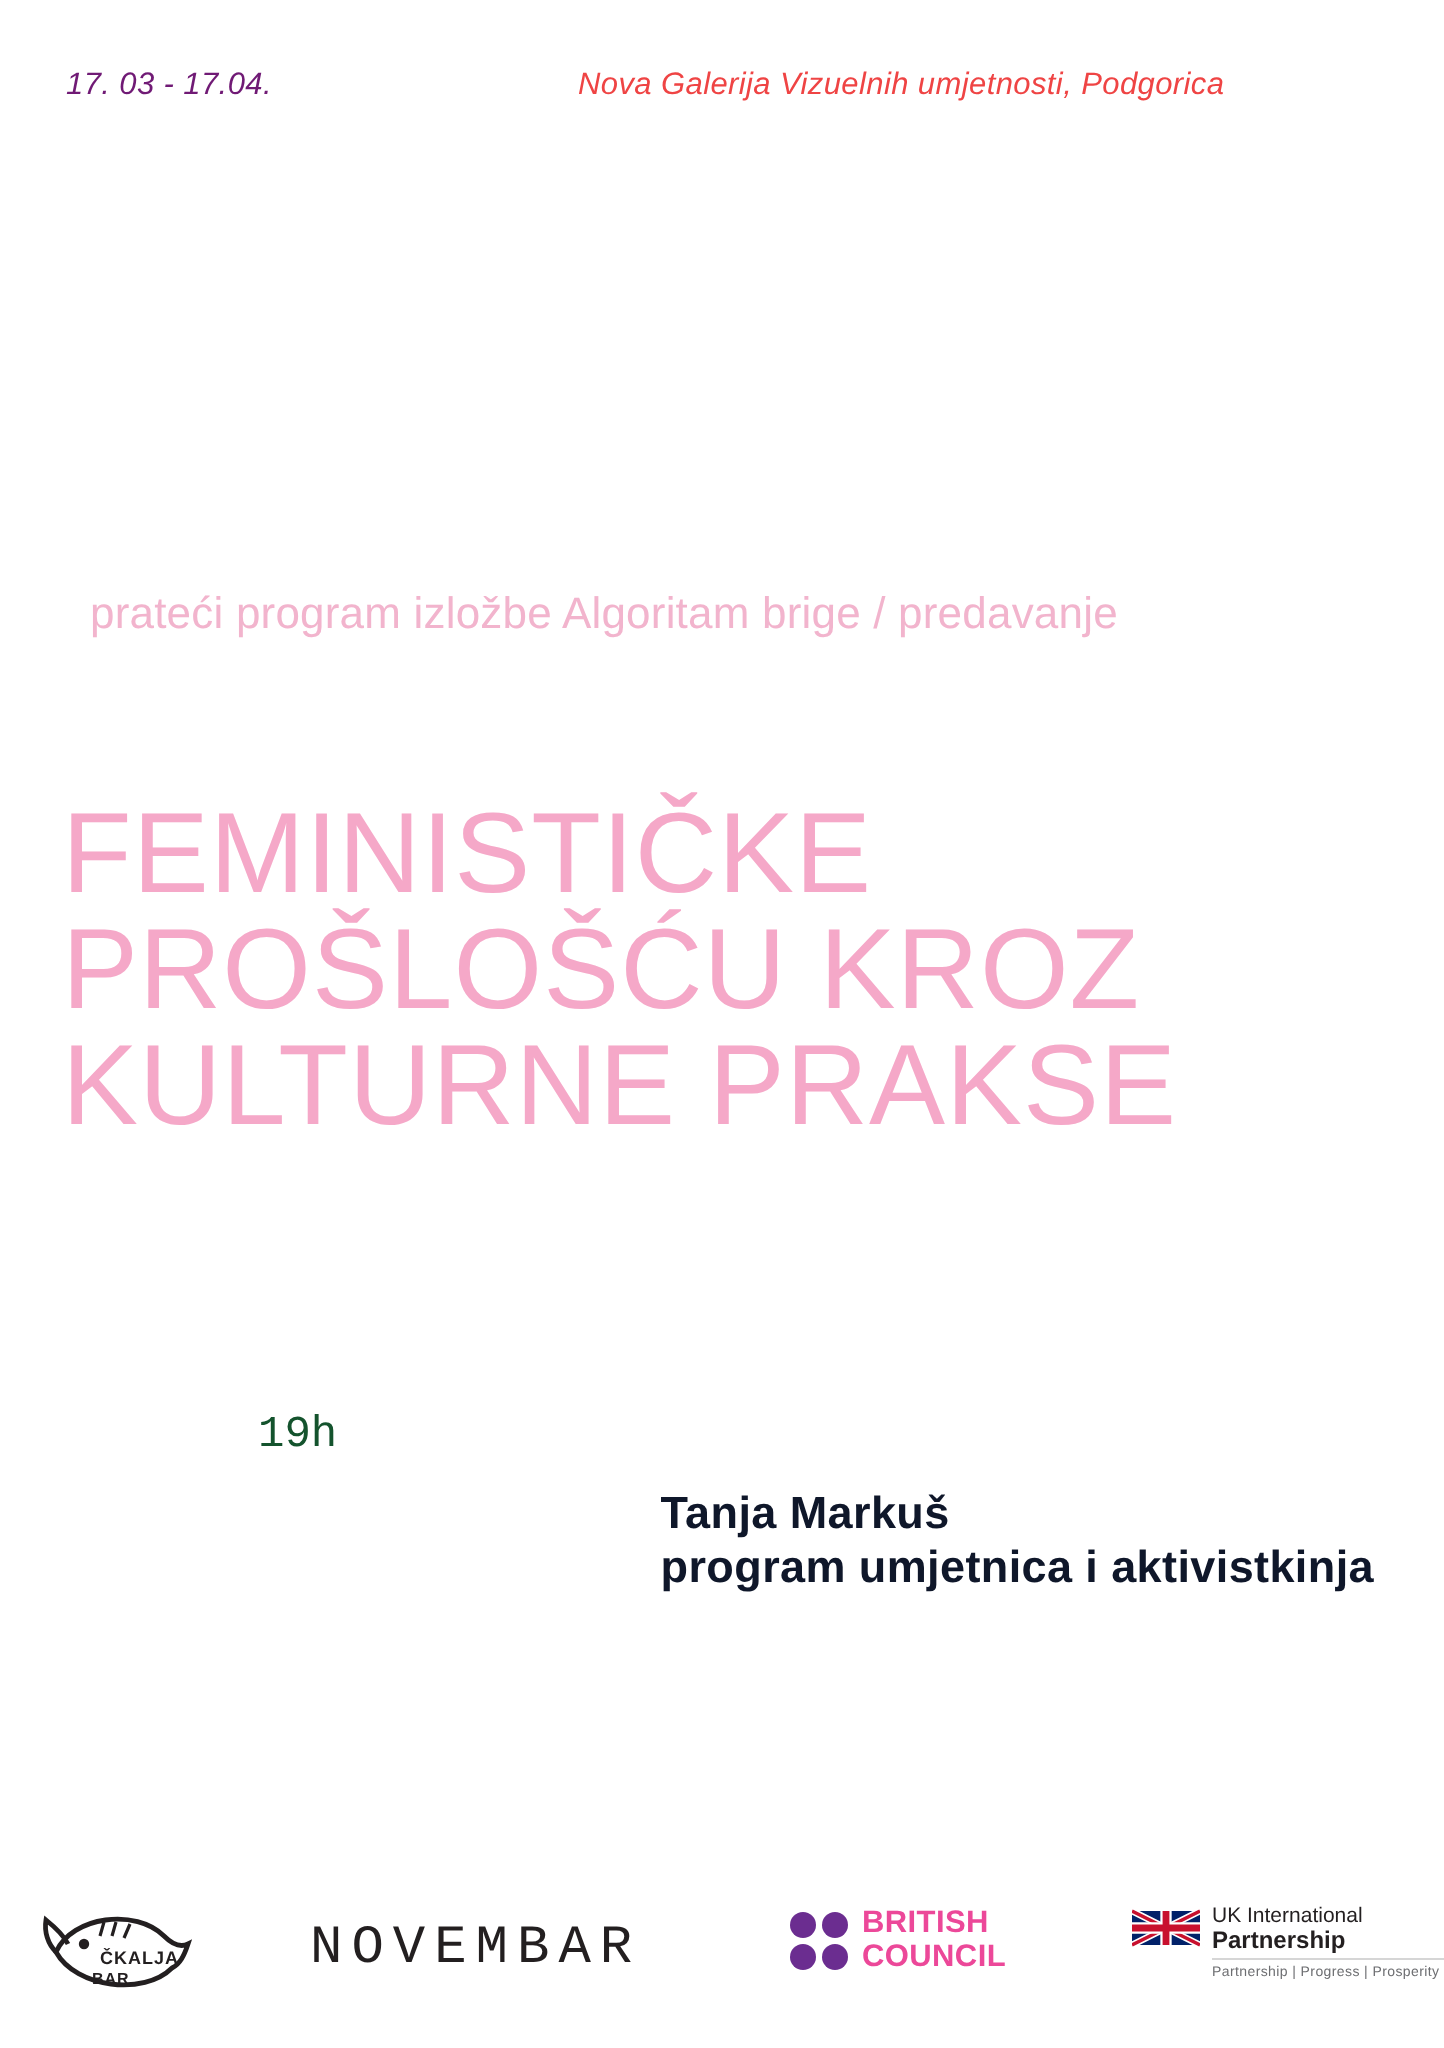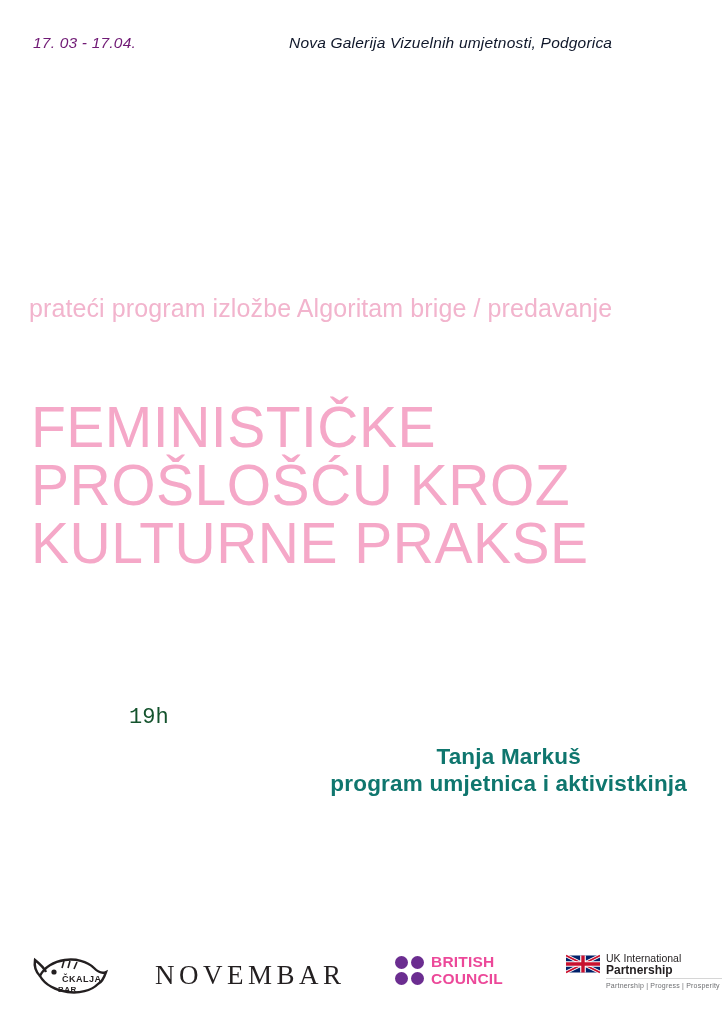--- a/index.html
+++ b/index.html
@@ -38,31 +38,31 @@
     color: #701a75;
     letter-spacing: 0.2px;
     white-space: nowrap;
   }
   .header-venue {
     position: absolute;
     left: 289px;
     top: 0;
     font-style: italic;
     font-size: 15.5px;
-    color: #0f172a;
+    color: #ef4444;
     letter-spacing: 0.2px;
     white-space: nowrap;
   }
 
   
   .kicker {
     position: absolute;
-    left: 29px;
+    left: 45px;
     top: 294px;
-    font-size: 25px;
+    font-size: 22px;
     color: #f2b4cd;
     letter-spacing: 0.1px;
     white-space: nowrap;
     font-weight: 400;
   }
 
   
   .title {
     position: absolute;
     left: 31px;
@@ -88,22 +88,22 @@
     color: #14532d;
     font-weight: 300;
     font-family: Liberation Mono, monospace;
   }
 
   
   .speaker {
     position: absolute;
     right: 35px;
     top: 743px;
-    text-align: center;
-    color: #0f766e;
+    text-align: left;
+    color: #0f172a;
     font-weight: bold;
   }
   .speaker-name {
     font-size: 22.5px;
     line-height: 27px;
     letter-spacing: 0.2px;
     white-space: nowrap;
   }
   .speaker-role {
     font-size: 22.5px;
@@ -117,33 +117,33 @@
     position: absolute;
     left: 0;
     top: 940px;
     width: 722px;
     height: 70px;
   }
 
   
   .logo-fish {
     position: absolute;
-    left: 32px;
+    left: 20px;
     top: 6px;
     width: 78px;
     height: 56px;
   }
   .logo-fish svg { display: block; }
 
   
   .logo-novembar {
     position: absolute;
     left: 155px;
     top: 20px;
-    font-family: Liberation Serif, serif;
+    font-family: Liberation Mono, monospace;
     font-size: 27px;
     letter-spacing: 4.5px;
     color: #231f20;
     white-space: nowrap;
   }
 
   
   .logo-bc {
     position: absolute;
     left: 395px;

